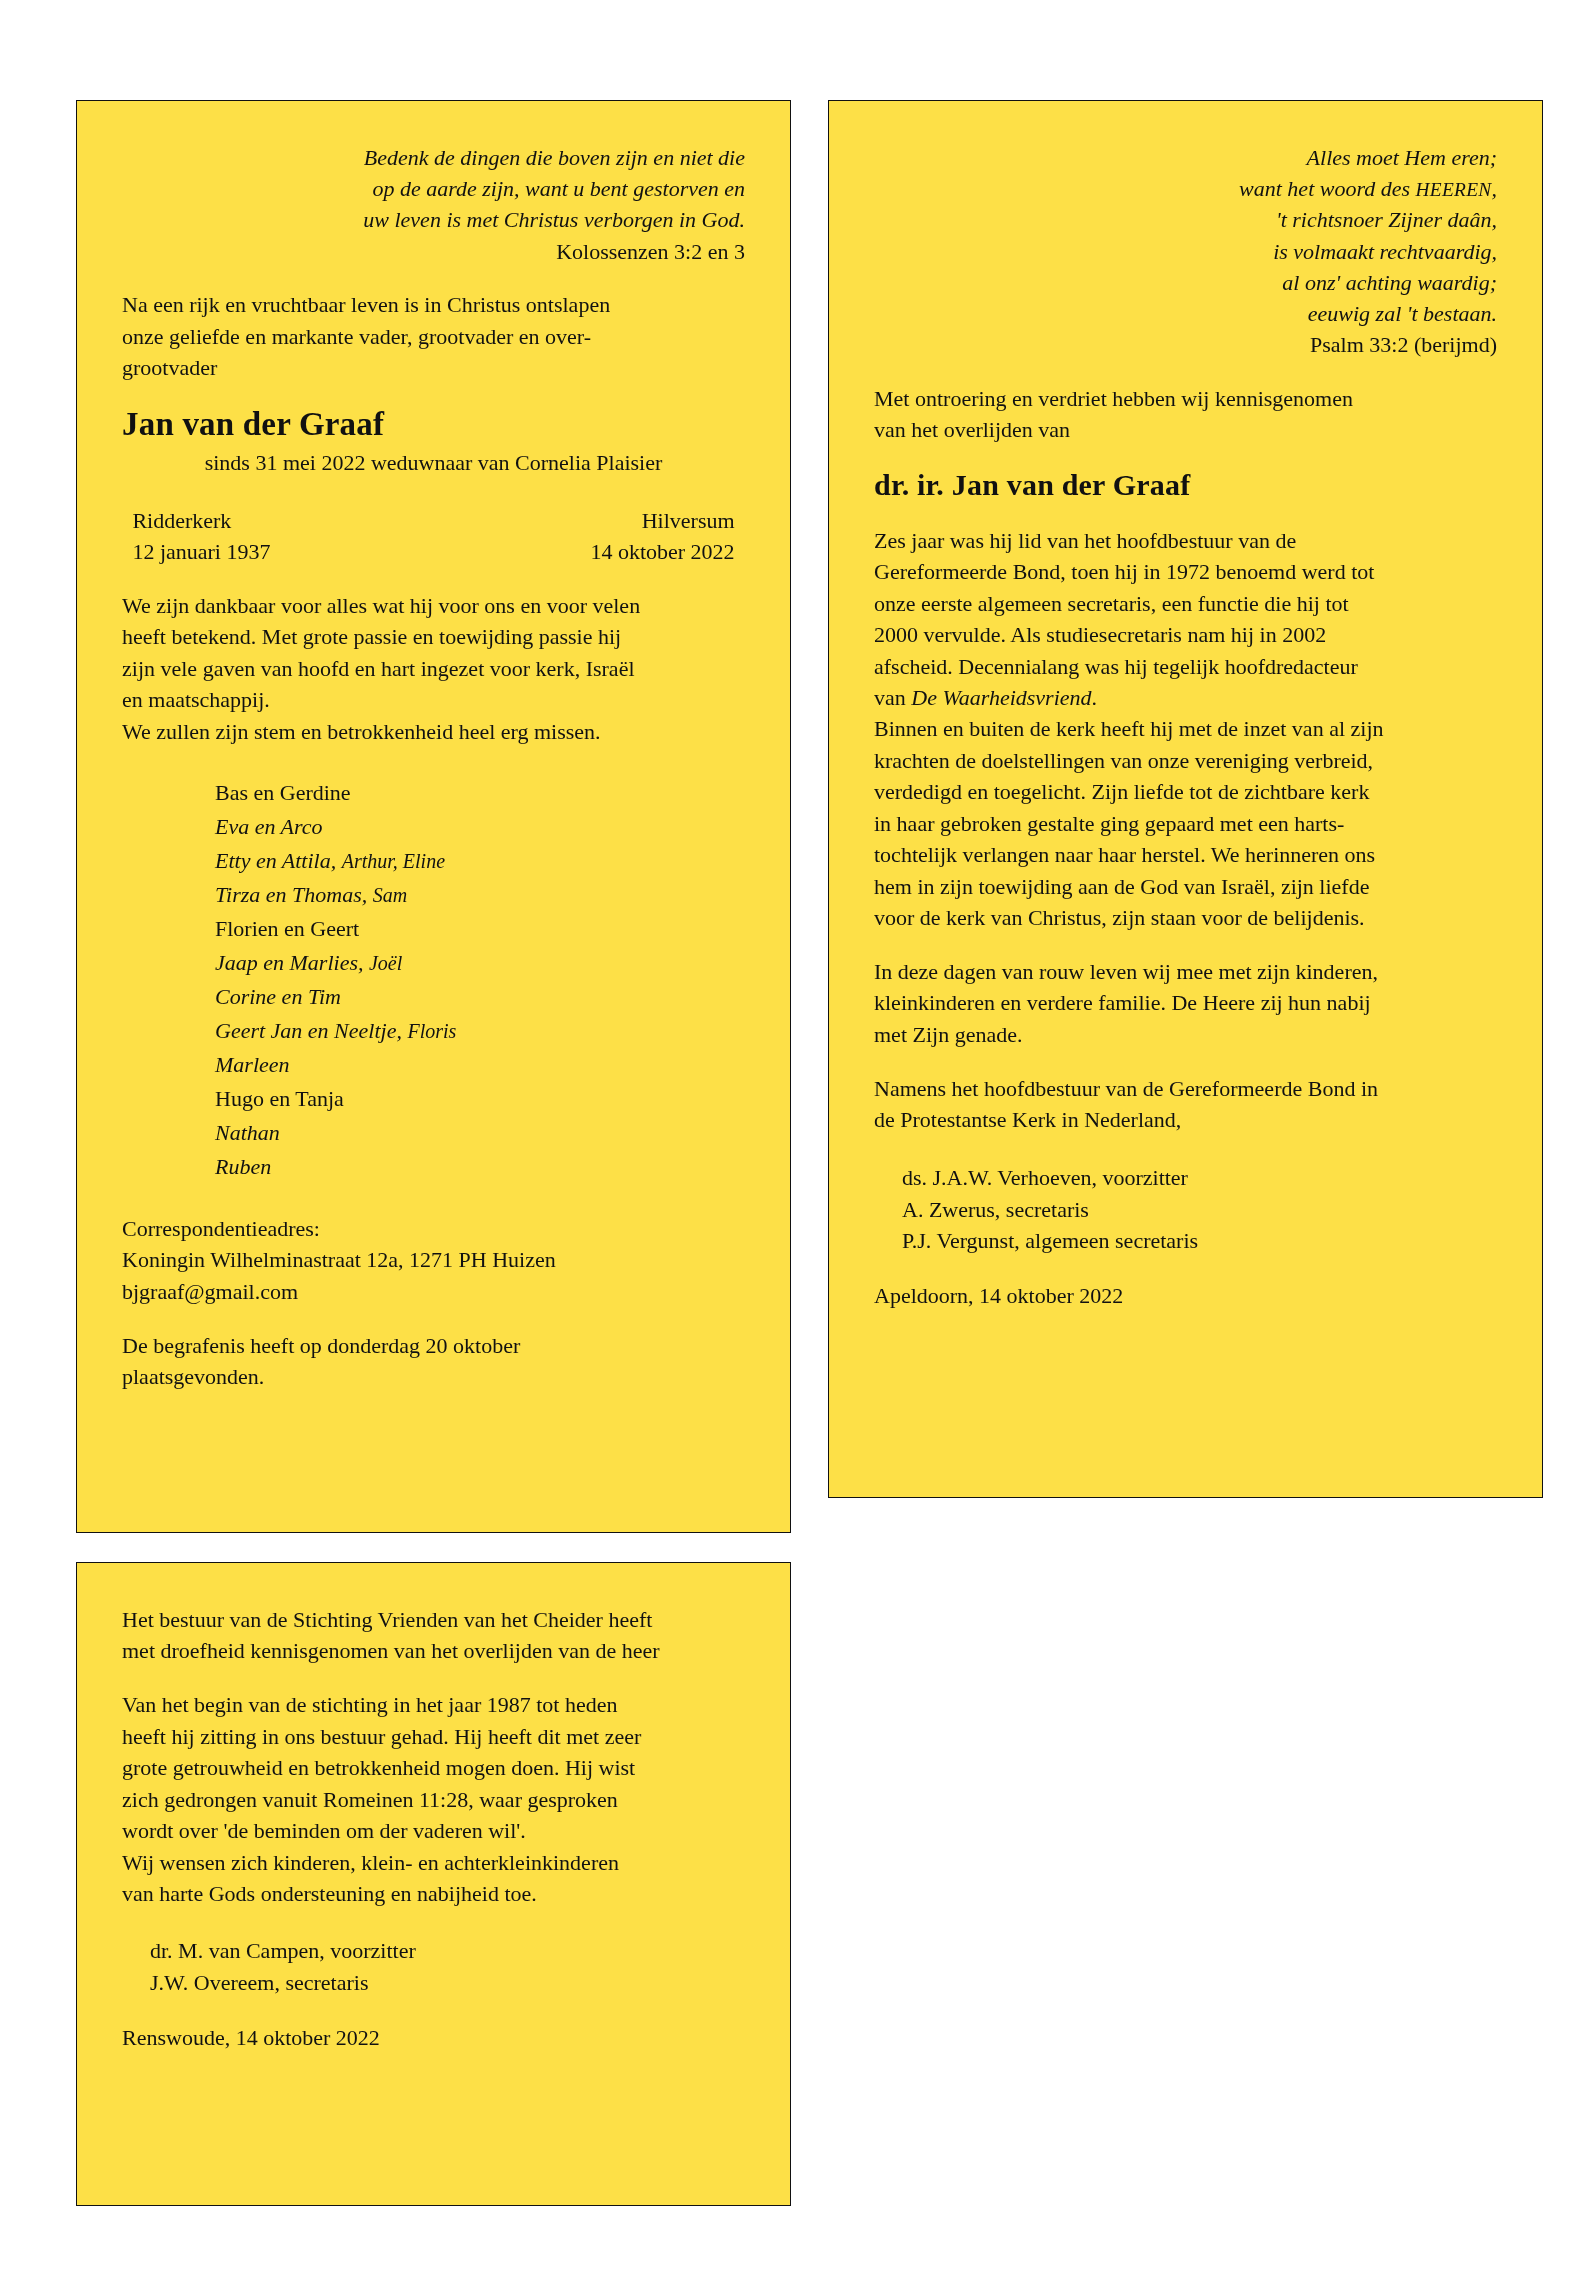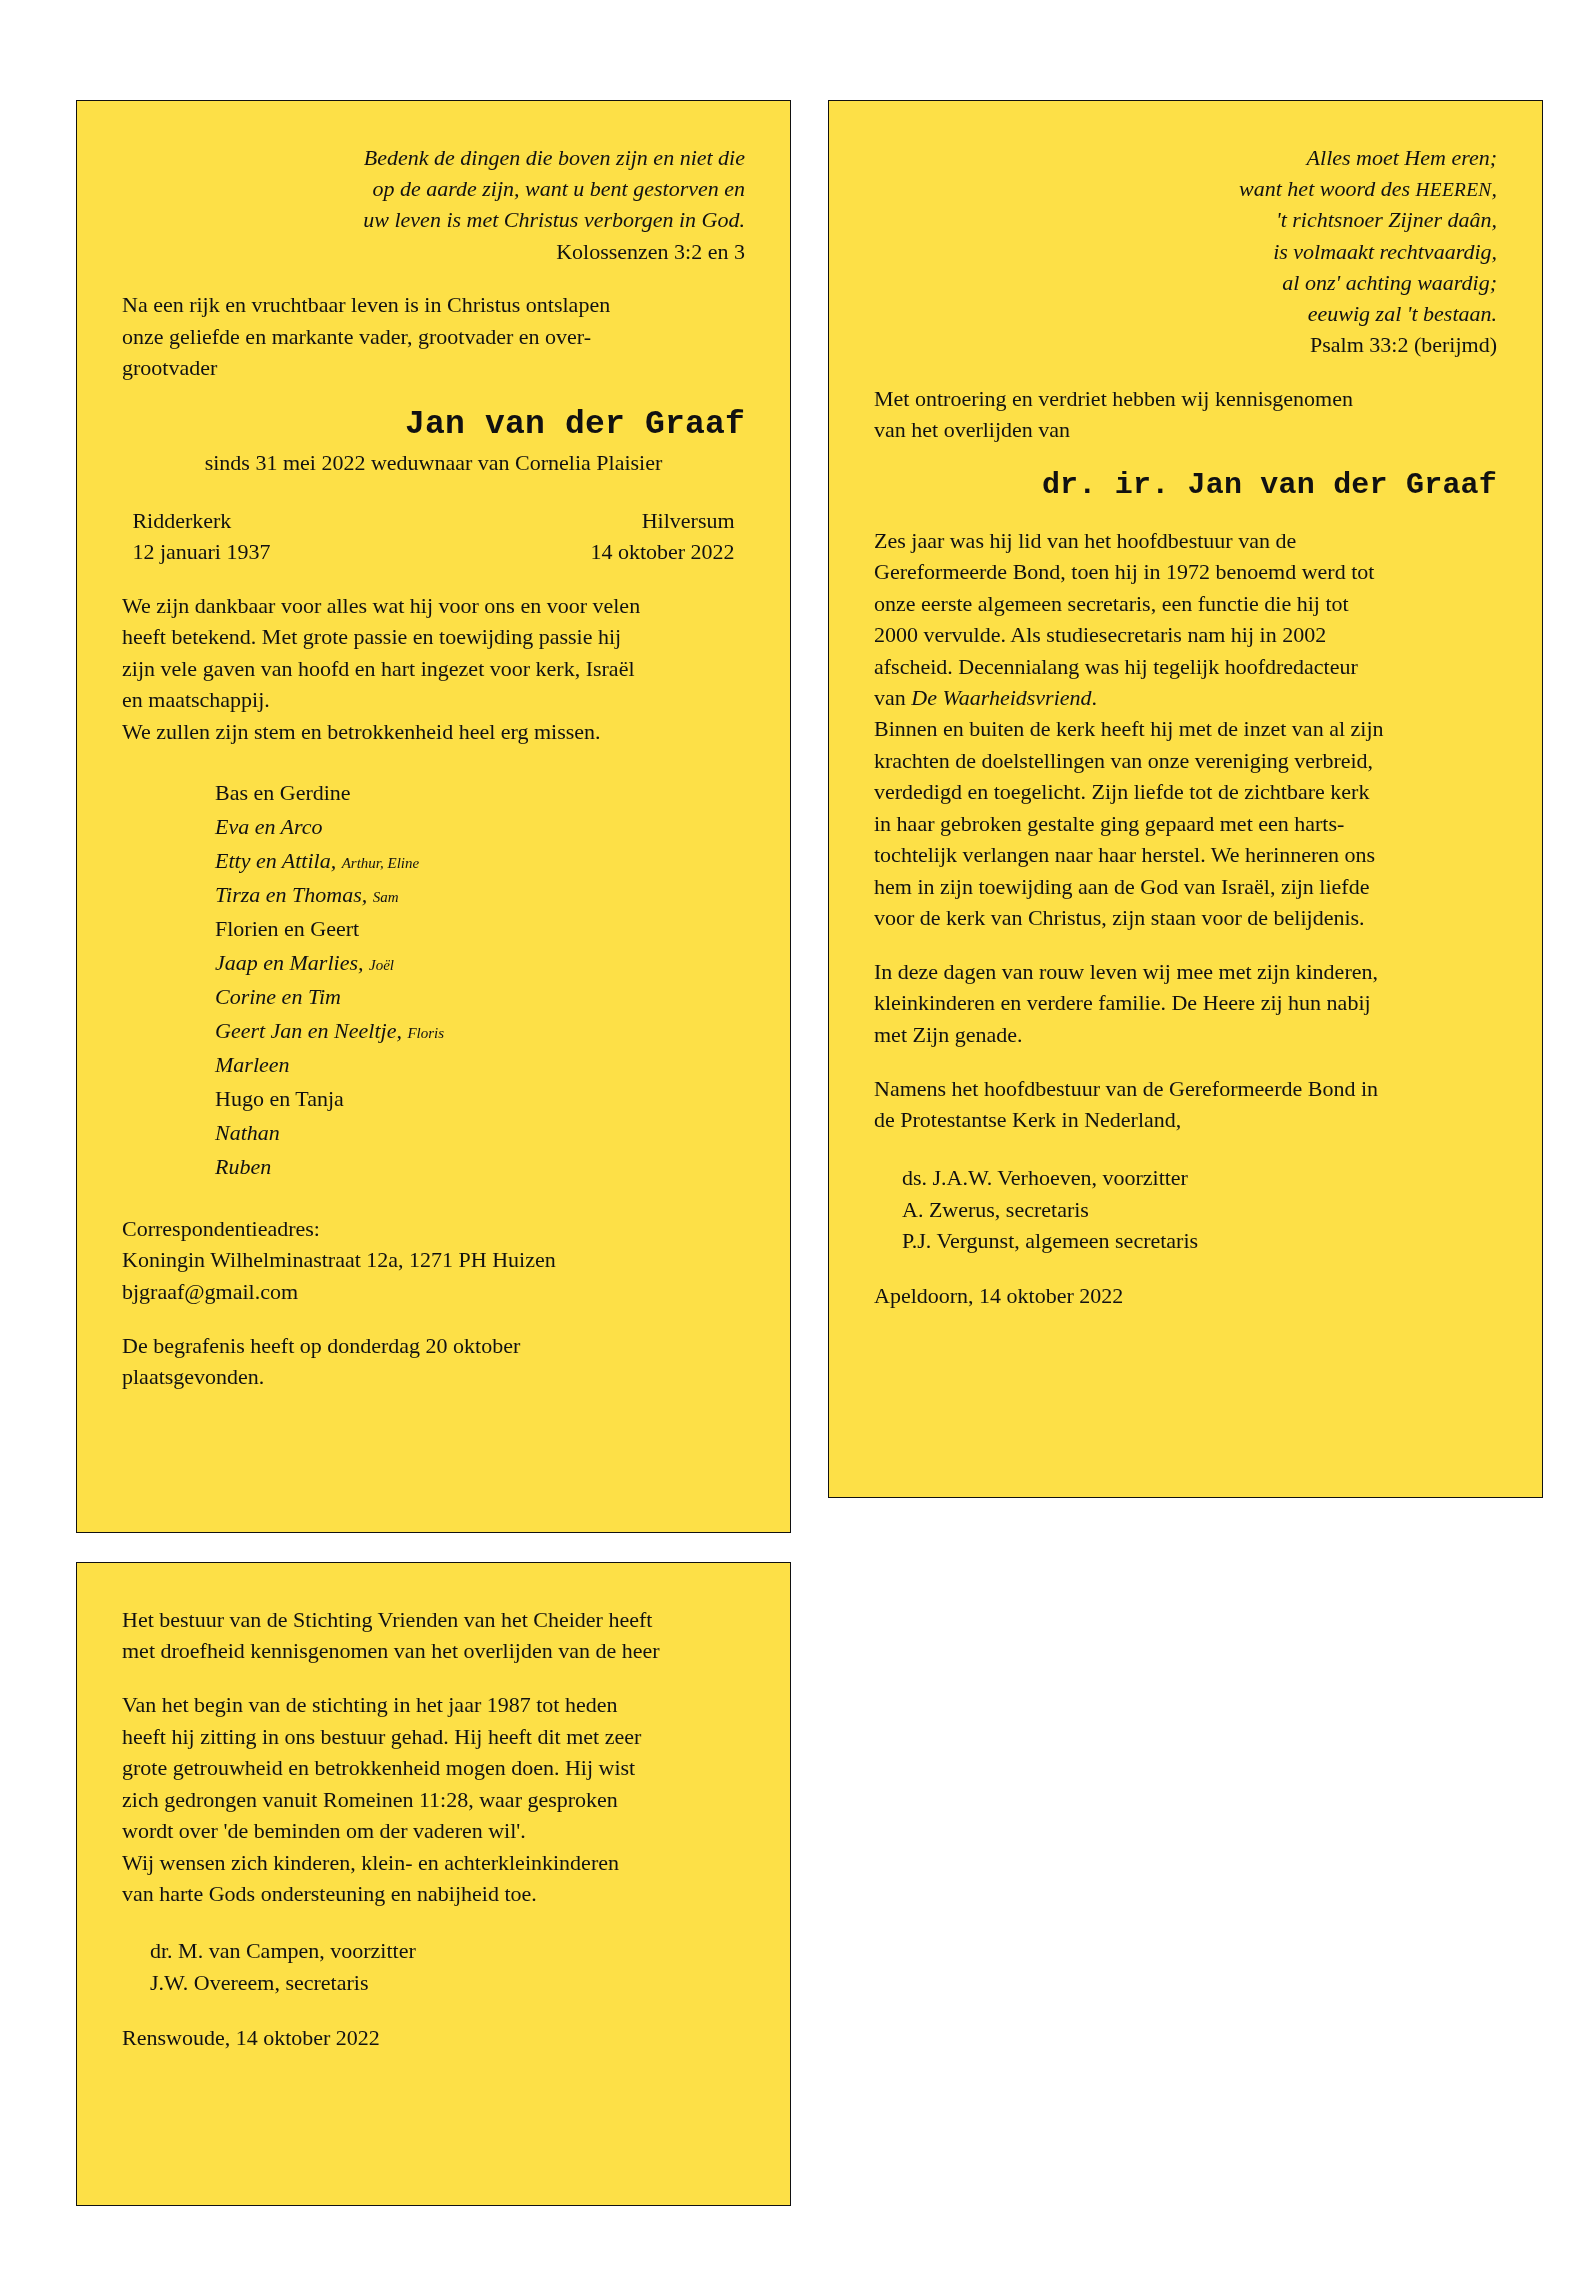--- a/index.html
+++ b/index.html
@@ -72,24 +72,24 @@
   .body-text {
     font-size: 22px;
     line-height: 1.43;
     margin-top: 22.4px;
   }
   .body-text.tight {
     margin-top: 0;
   }
 
   .deceased-name {
-    font-family: Liberation Mono, monospace;
+    font-family: Liberation Serif, serif;
     font-weight: bold;
     font-size: 33px;
-    text-align: right;
+    text-align: left;
     margin-top: 22.4px;
     letter-spacing: 0.2px;
   }
   .deceased-name.big {
     font-size: 30px;
   }
   .subname {
     font-size: 22px;
     text-align: center;
     margin-top: 7px;
@@ -110,21 +110,21 @@
   .names {
     margin-top: 29px;
     padding-left: 93px;
     font-size: 22px;
     line-height: 1.545;
   }
   .names .it {
     font-style: italic;
   }
   .names .small {
-    font-size: 15px;
+    font-size: 20px;
     font-style: italic;
   }
 
   .contact {
     margin-top: 29px;
     font-size: 22px;
     line-height: 1.43;
   }
 
   .sig {

